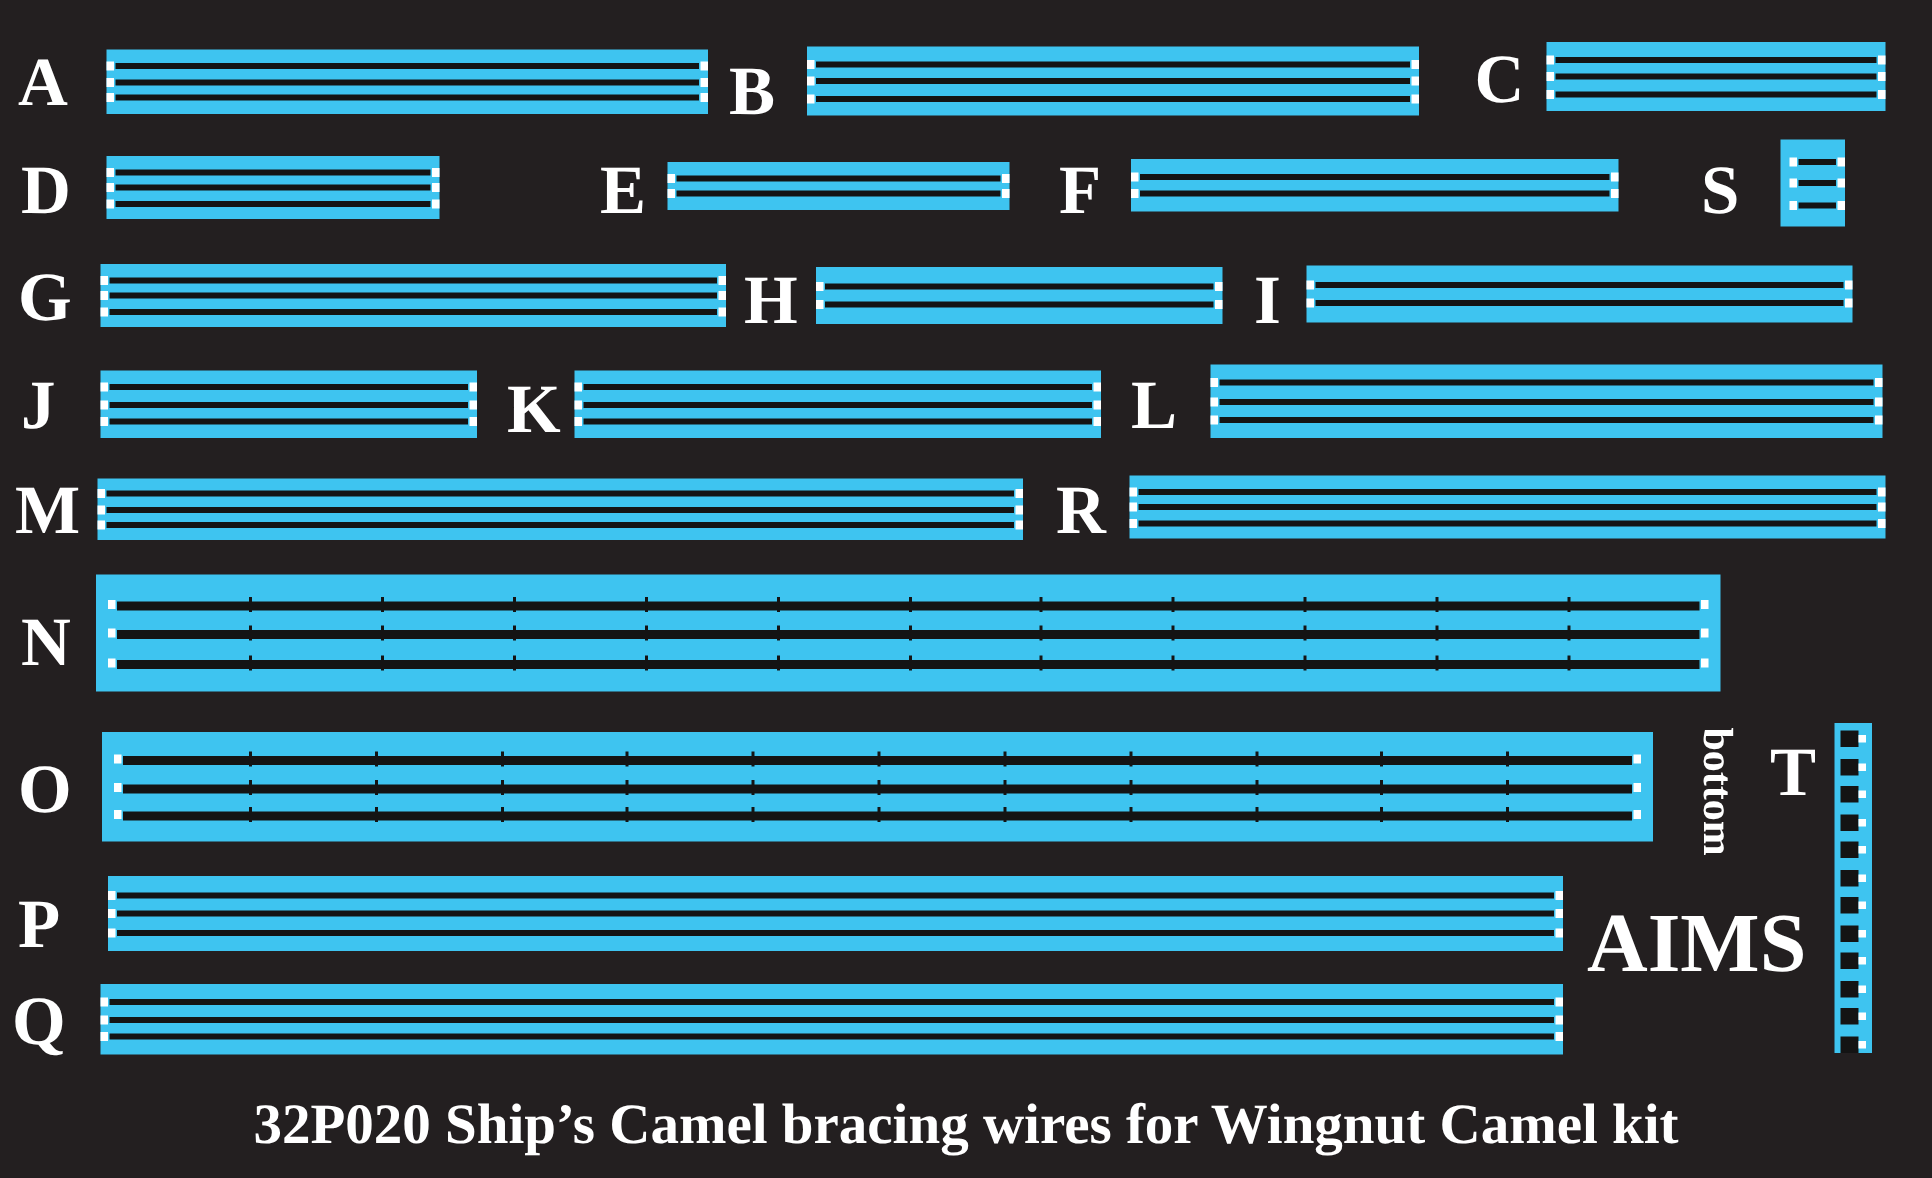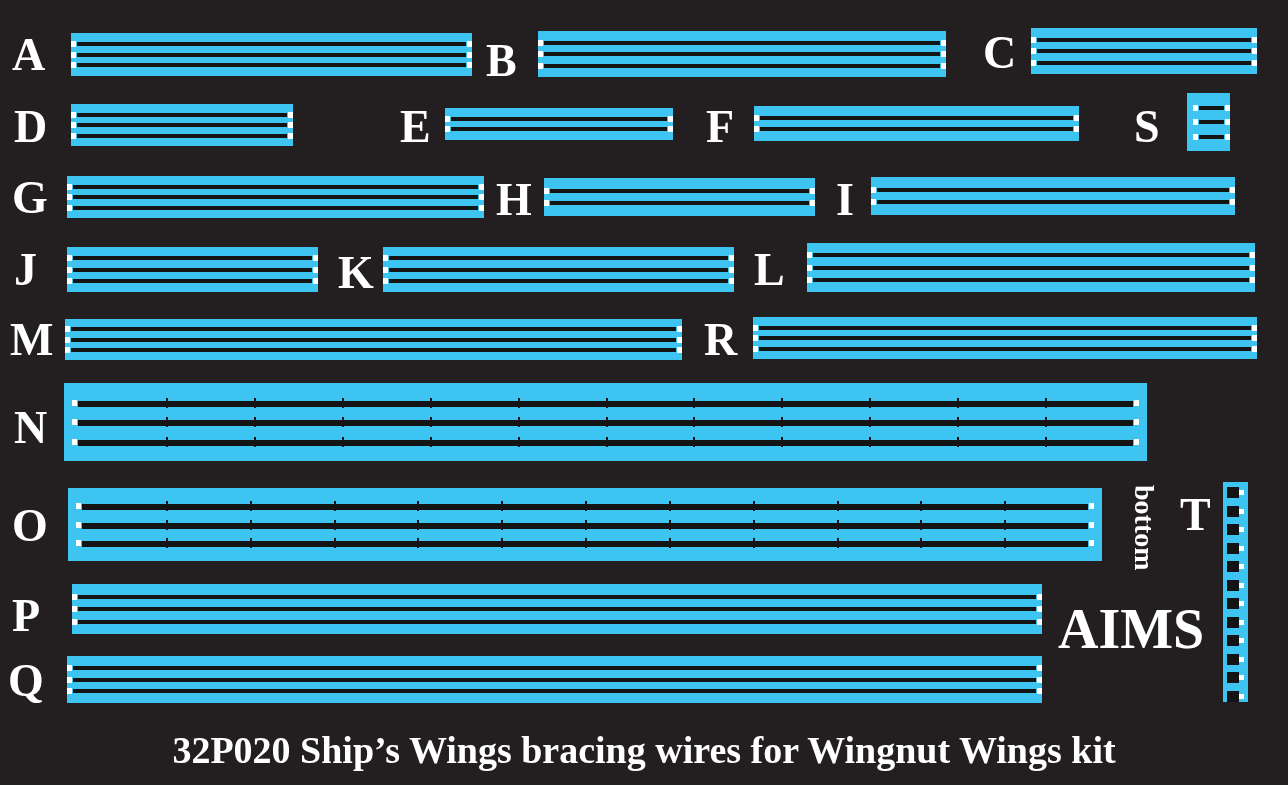--- a/index.html
+++ b/index.html
@@ -192,21 +192,21 @@
       <div class="tcell" style="top: 79.1818px;"></div>
       <div class="tcell" style="top: 97.7273px;"></div>
       <div class="tcell" style="top: 116.273px;"></div>
       <div class="tcell" style="top: 134.818px;"></div>
       <div class="tcell" style="top: 153.364px;"></div>
       <div class="tcell" style="top: 171.909px;"></div>
       <div class="tcell" style="top: 190.455px;"></div>
       <div class="tcell" style="top: 209px;"></div>
     </div>
   </div>
-<div class="title">32P020 Ship’s Wings bracing wires for Wingnut Wings kit</div>
+<div class="title">32P020 Ship’s Camel bracing wires for Wingnut Camel kit</div>
 <div class="aims">AIMS</div>
 <div class="bottom-lbl">bottom</div>
 
 <div class="lbl" style="left: 12px; top: 32px;">A</div>
 <div class="lbl" style="left: 486px; top: 38px;">B</div>
 <div class="lbl" style="left: 983px; top: 30px;">C</div>
 <div class="lbl" style="left: 14px; top: 104px;">D</div>
 <div class="lbl" style="left: 400px; top: 104px;">E</div>
 <div class="lbl" style="left: 706px; top: 104px;">F</div>
 <div class="lbl" style="left: 1134px; top: 104px;">S</div>

